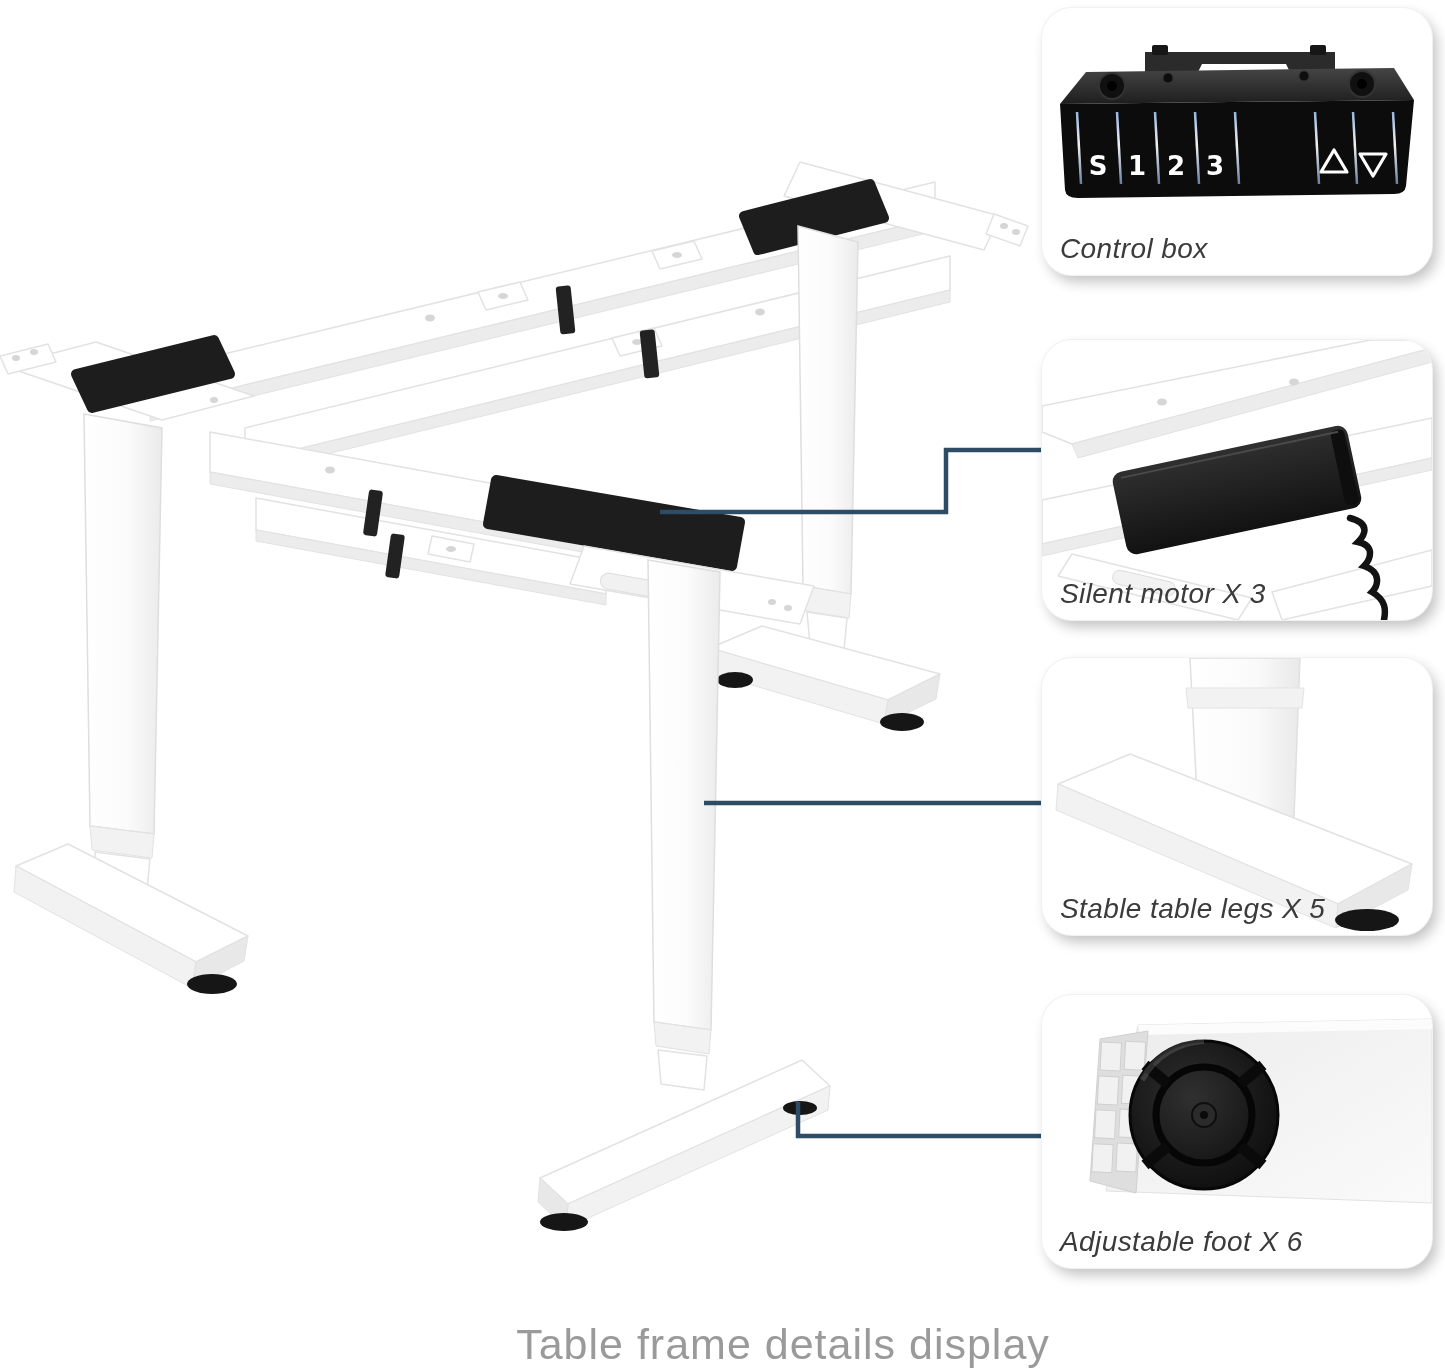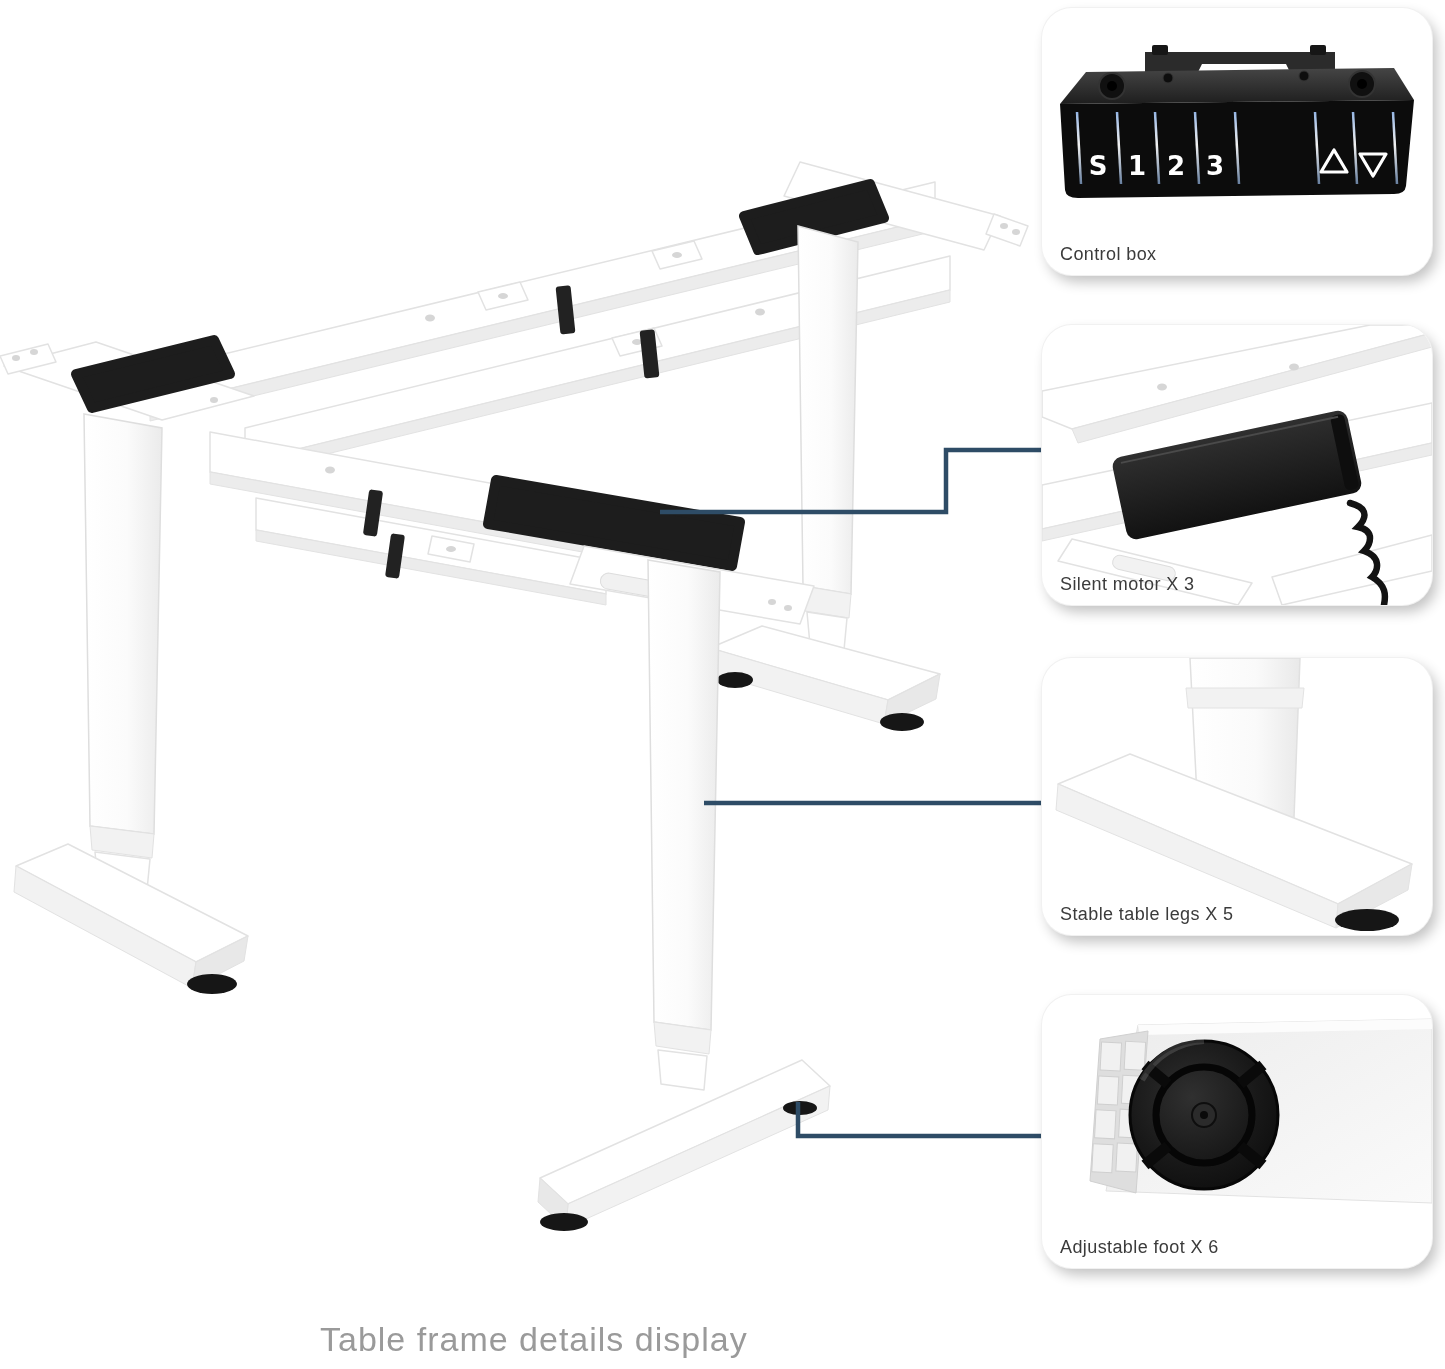--- a/index.html
+++ b/index.html
@@ -16,31 +16,31 @@
   .soft-part{fill:#f2f2f2;stroke:var(--frame-stroke,#e2e2e2);stroke-width:1px;}
   .bevel-part{fill:#e8e8e8;stroke:var(--frame-stroke,#e2e2e2);stroke-width:1px;}
   .pad{fill:#161616;}
   .hole{fill:#d6d6d6;}
   .card{
     position:absolute;left:1042px;width:390px;background:#ffffff;border-radius:30px;
     box-shadow:0 0 0 1px #f1f1f1,5px 7px 13px rgba(0,0,0,.24);
     overflow:hidden;
   }
   #card-control{top:8px;height:267px;}
-  #card-motor{top:325px;height:280px;}
+  #card-motor{top:340px;height:280px;}
   #card-legs{top:658px;height:277px;}
   #card-foot{top:995px;height:273px;}
   .card svg{position:absolute;left:0;top:0;display:block;}
   .card-label{
-    position:absolute;left:18px;bottom:10px;font-size:18px;line-height:1.1;
-    color:var(--label-color,#3b3b3b);letter-spacing:.4px;white-space:nowrap;
+    position:absolute;left:18px;bottom:10px;font-size:28px;line-height:1.1;
+    color:var(--label-color,#3b3b3b);letter-spacing:.4px;white-space:nowrap;font-style:italic;
   }
   .caption{
-    position:absolute;left:320px;top:1320px;width:900px;
-    font-size:34px;color:var(--caption-color,#9a9a9a);letter-spacing:1px;
+    position:absolute;left:333px;top:1320px;width:900px;text-align:center;
+    font-size:43px;color:var(--caption-color,#9a9a9a);letter-spacing:1px;
   }
   .panel-glyph{font-family:"DejaVu Sans","Liberation Sans",sans-serif;font-weight:bold;font-size:26px;fill:#ffffff;}
 </style>
 </head>
 <body style="background: rgb(255, 255, 255);">
 
 <div class="stage">
 
   <svg class="main-art" width="1445" height="1369" viewBox="0 0 1445 1369">
     <defs>

